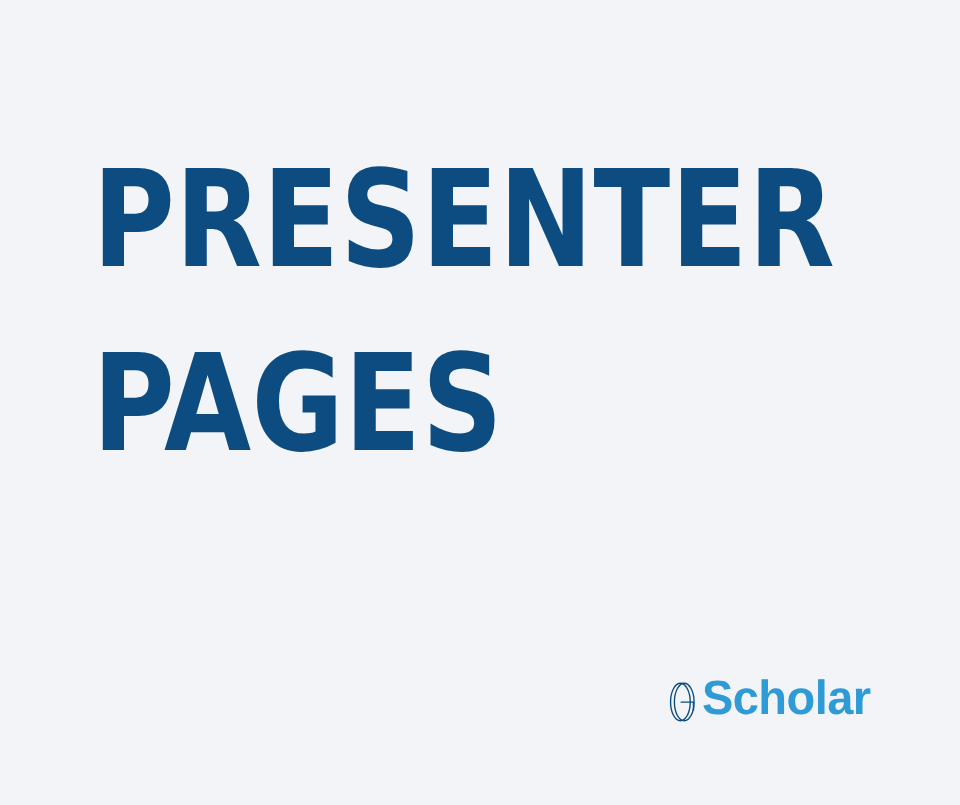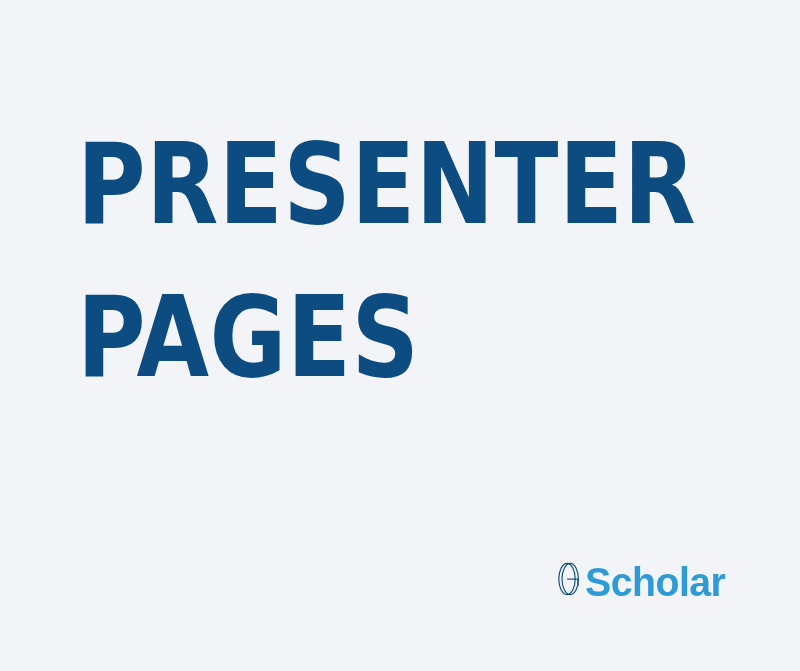--- a/index.html
+++ b/index.html
@@ -46,21 +46,21 @@
     transform: scaleX(0.93);
     transform-origin: left center;
   }
 
   
   .logo {
     position: absolute;
     left: 556px;
     top: 562px;
     display: flex;
-    align-items: flex-start;
+    align-items: flex-end;
     gap: 2px;
     height: 40px;
   }
 
   .logo-mark {
     display: block;
     width: 27px;
     height: 34px;
     flex: 0 0 auto;
   }

